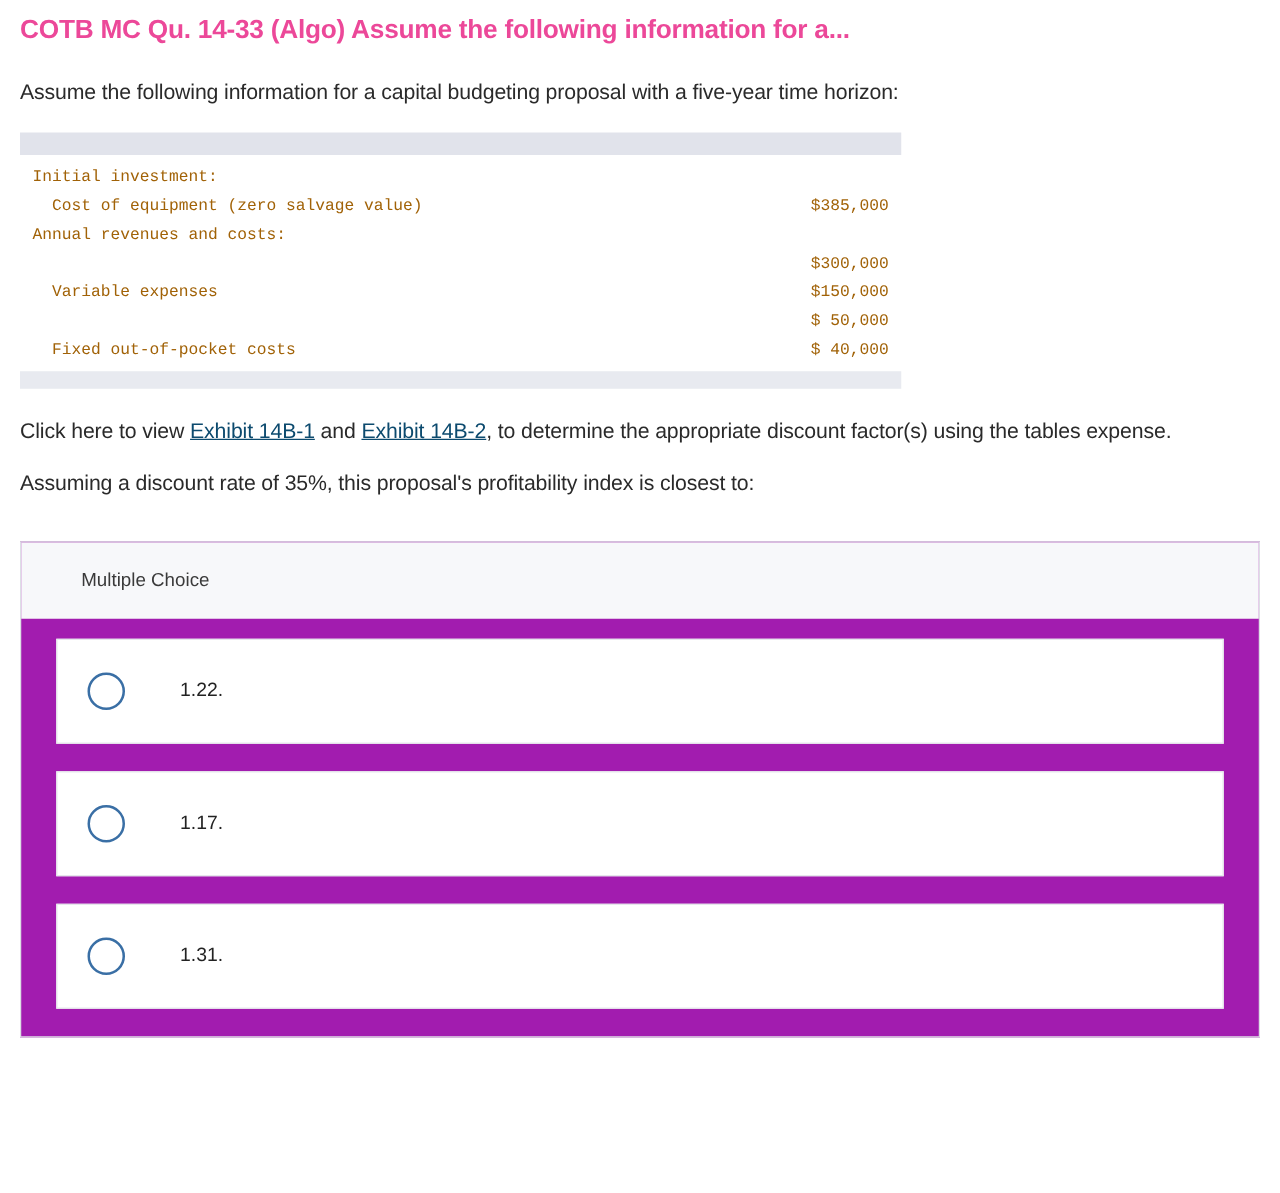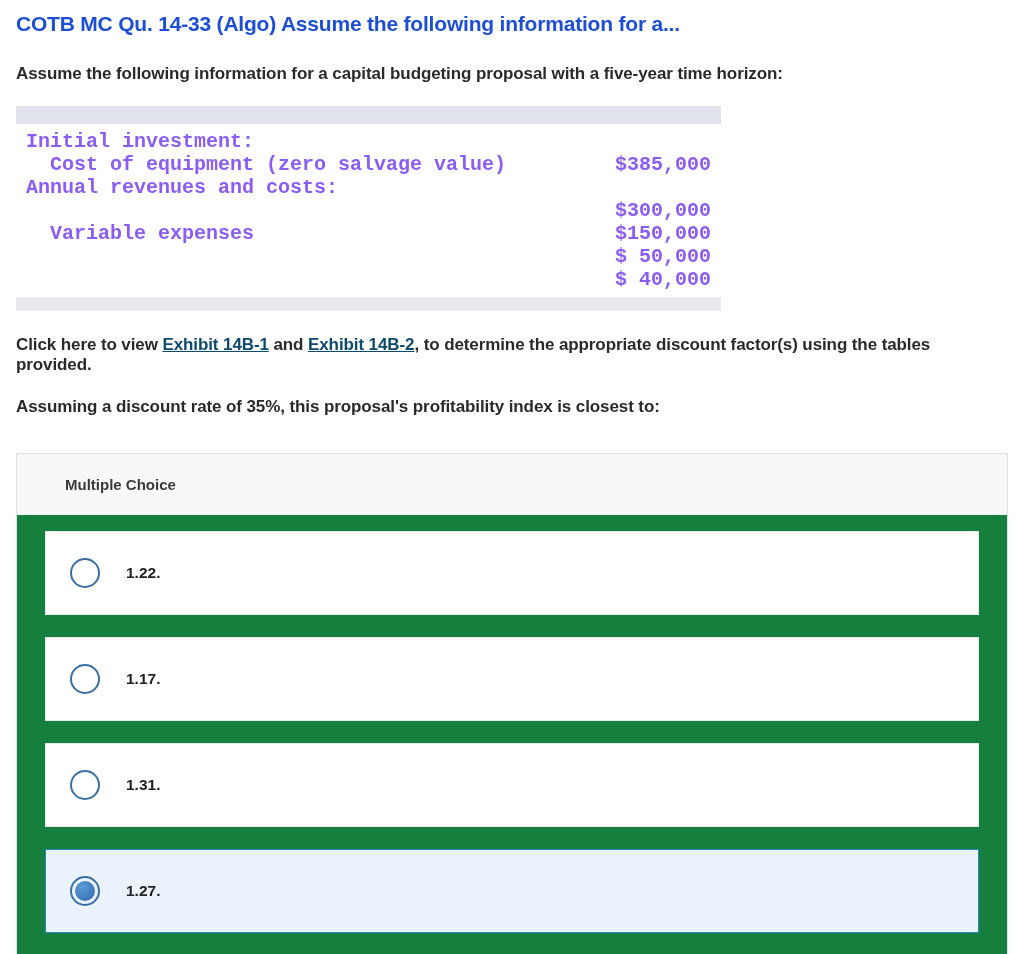--- a/index.html
+++ b/index.html
@@ -1,79 +1,79 @@
 <!DOCTYPE html>
 <html><head>
 <meta charset="utf-8">
 <style>
-  * { box-sizing: border-box; font-weight: bold; }
+  * { box-sizing: border-box; }
   body {
     margin: 0;
     padding: 12px 16px;
     font-family: Arial, Helvetica, sans-serif;
     background: #fff;
     color: #222;
     width: 1024px;
   }
   .title {
     font-weight: 700;
     font-size: 21px;
     letter-spacing: -0.2px;
     margin-bottom: 28px;
-    color: #1d4ed8;
+    color: #ec4899;
   }
   .paragraph {
     font-size: 17px;
     color: #2a2a2a;
     margin-bottom: 22px;
     letter-spacing: -0.1px;
   }
   .data-block {
     width: 705px;
     margin-bottom: 24px;
   }
   .bar {
     height: 18px;
     background: #e1e3eb;
   }
   .bar.bottom { height: 14px; background: #e8eaf0; }
   .data-rows {
     font-family: "Courier New", Courier, monospace;
-    font-size: 20px;
+    font-size: 13px;
     line-height: 23px;
     padding: 6px 10px 6px 10px;
-    color: #8b5cf6;
+    color: #a16207;
   }
   .row { display: flex; }
   .row .label { white-space: pre; }
   .row .value { margin-left: auto; white-space: pre; }
   .link { color: #0c4a6e; text-decoration: underline; cursor: pointer; }
   .mc-container {
     border: 1px solid #dcdfe4;
-    background: #15803d;
+    background: #a21caf;
     padding: 0;
     margin-top: 36px;
   }
   .mc-header {
     font-size: 15px;
     color: #3a3a3a;
     padding: 22px 0 22px 48px;
     background: #f7f8fa;
   }
   .options-wrap {
     padding: 16px 28px 0 28px;
   }
   .option {
     background: #fff;
     border: 1px solid #e5e7eb;
     padding: 26px 24px;
     margin-bottom: 22px;
     display: flex;
     align-items: center;
-    gap: 26px;
+    gap: 44px;
     cursor: pointer;
   }
   .option.selected {
     background: #eaf3fb;
     border: 1.5px solid #2f7fc2;
   }
   .radio {
     width: 30px; height: 30px;
     border: 2.5px solid #3a6fa5;
     border-radius: 50%;
@@ -119,45 +119,42 @@
       <span class="value">$300,000</span>
     </div>
     <div class="row">
       <span class="label">  Variable expenses</span>
       <span class="value">$150,000</span>
     </div>
     <div class="row">
       <span class="value">$ 50,000</span>
     </div>
     <div class="row">
+      <span class="label">  Fixed out-of-pocket costs</span>
       <span class="value">$ 40,000</span>
     </div>
   </div>
   <div class="bar bottom"></div>
 </div>
 
 <div class="paragraph">
-  <span>Click here to view </span><a class="link" href="#">Exhibit 14B-1</a><span> and </span><a class="link" href="#">Exhibit 14B-2</a><span>, to determine the appropriate discount factor(s) using the tables provided.</span>
+  <span>Click here to view </span><a class="link" href="#">Exhibit 14B-1</a><span> and </span><a class="link" href="#">Exhibit 14B-2</a><span>, to determine the appropriate discount factor(s) using the tables expense.</span>
 </div>
 
 <div class="paragraph">Assuming a discount rate of 35%, this proposal's profitability index is closest to:</div>
 
 <div class="mc-container">
   <div class="mc-header">Multiple Choice</div>
   <div class="options-wrap">
     <div class="option">
       <span class="radio"></span>
       <span class="opt-label">1.22.</span>
     </div>
     <div class="option">
       <span class="radio"></span>
       <span class="opt-label">1.17.</span>
     </div>
     <div class="option">
       <span class="radio"></span>
       <span class="opt-label">1.31.</span>
     </div>
-    <div class="option selected">
-      <span class="radio filled"></span>
-      <span class="opt-label">1.27.</span>
-    </div>
   </div>
 </div>
 
 </body></html>

